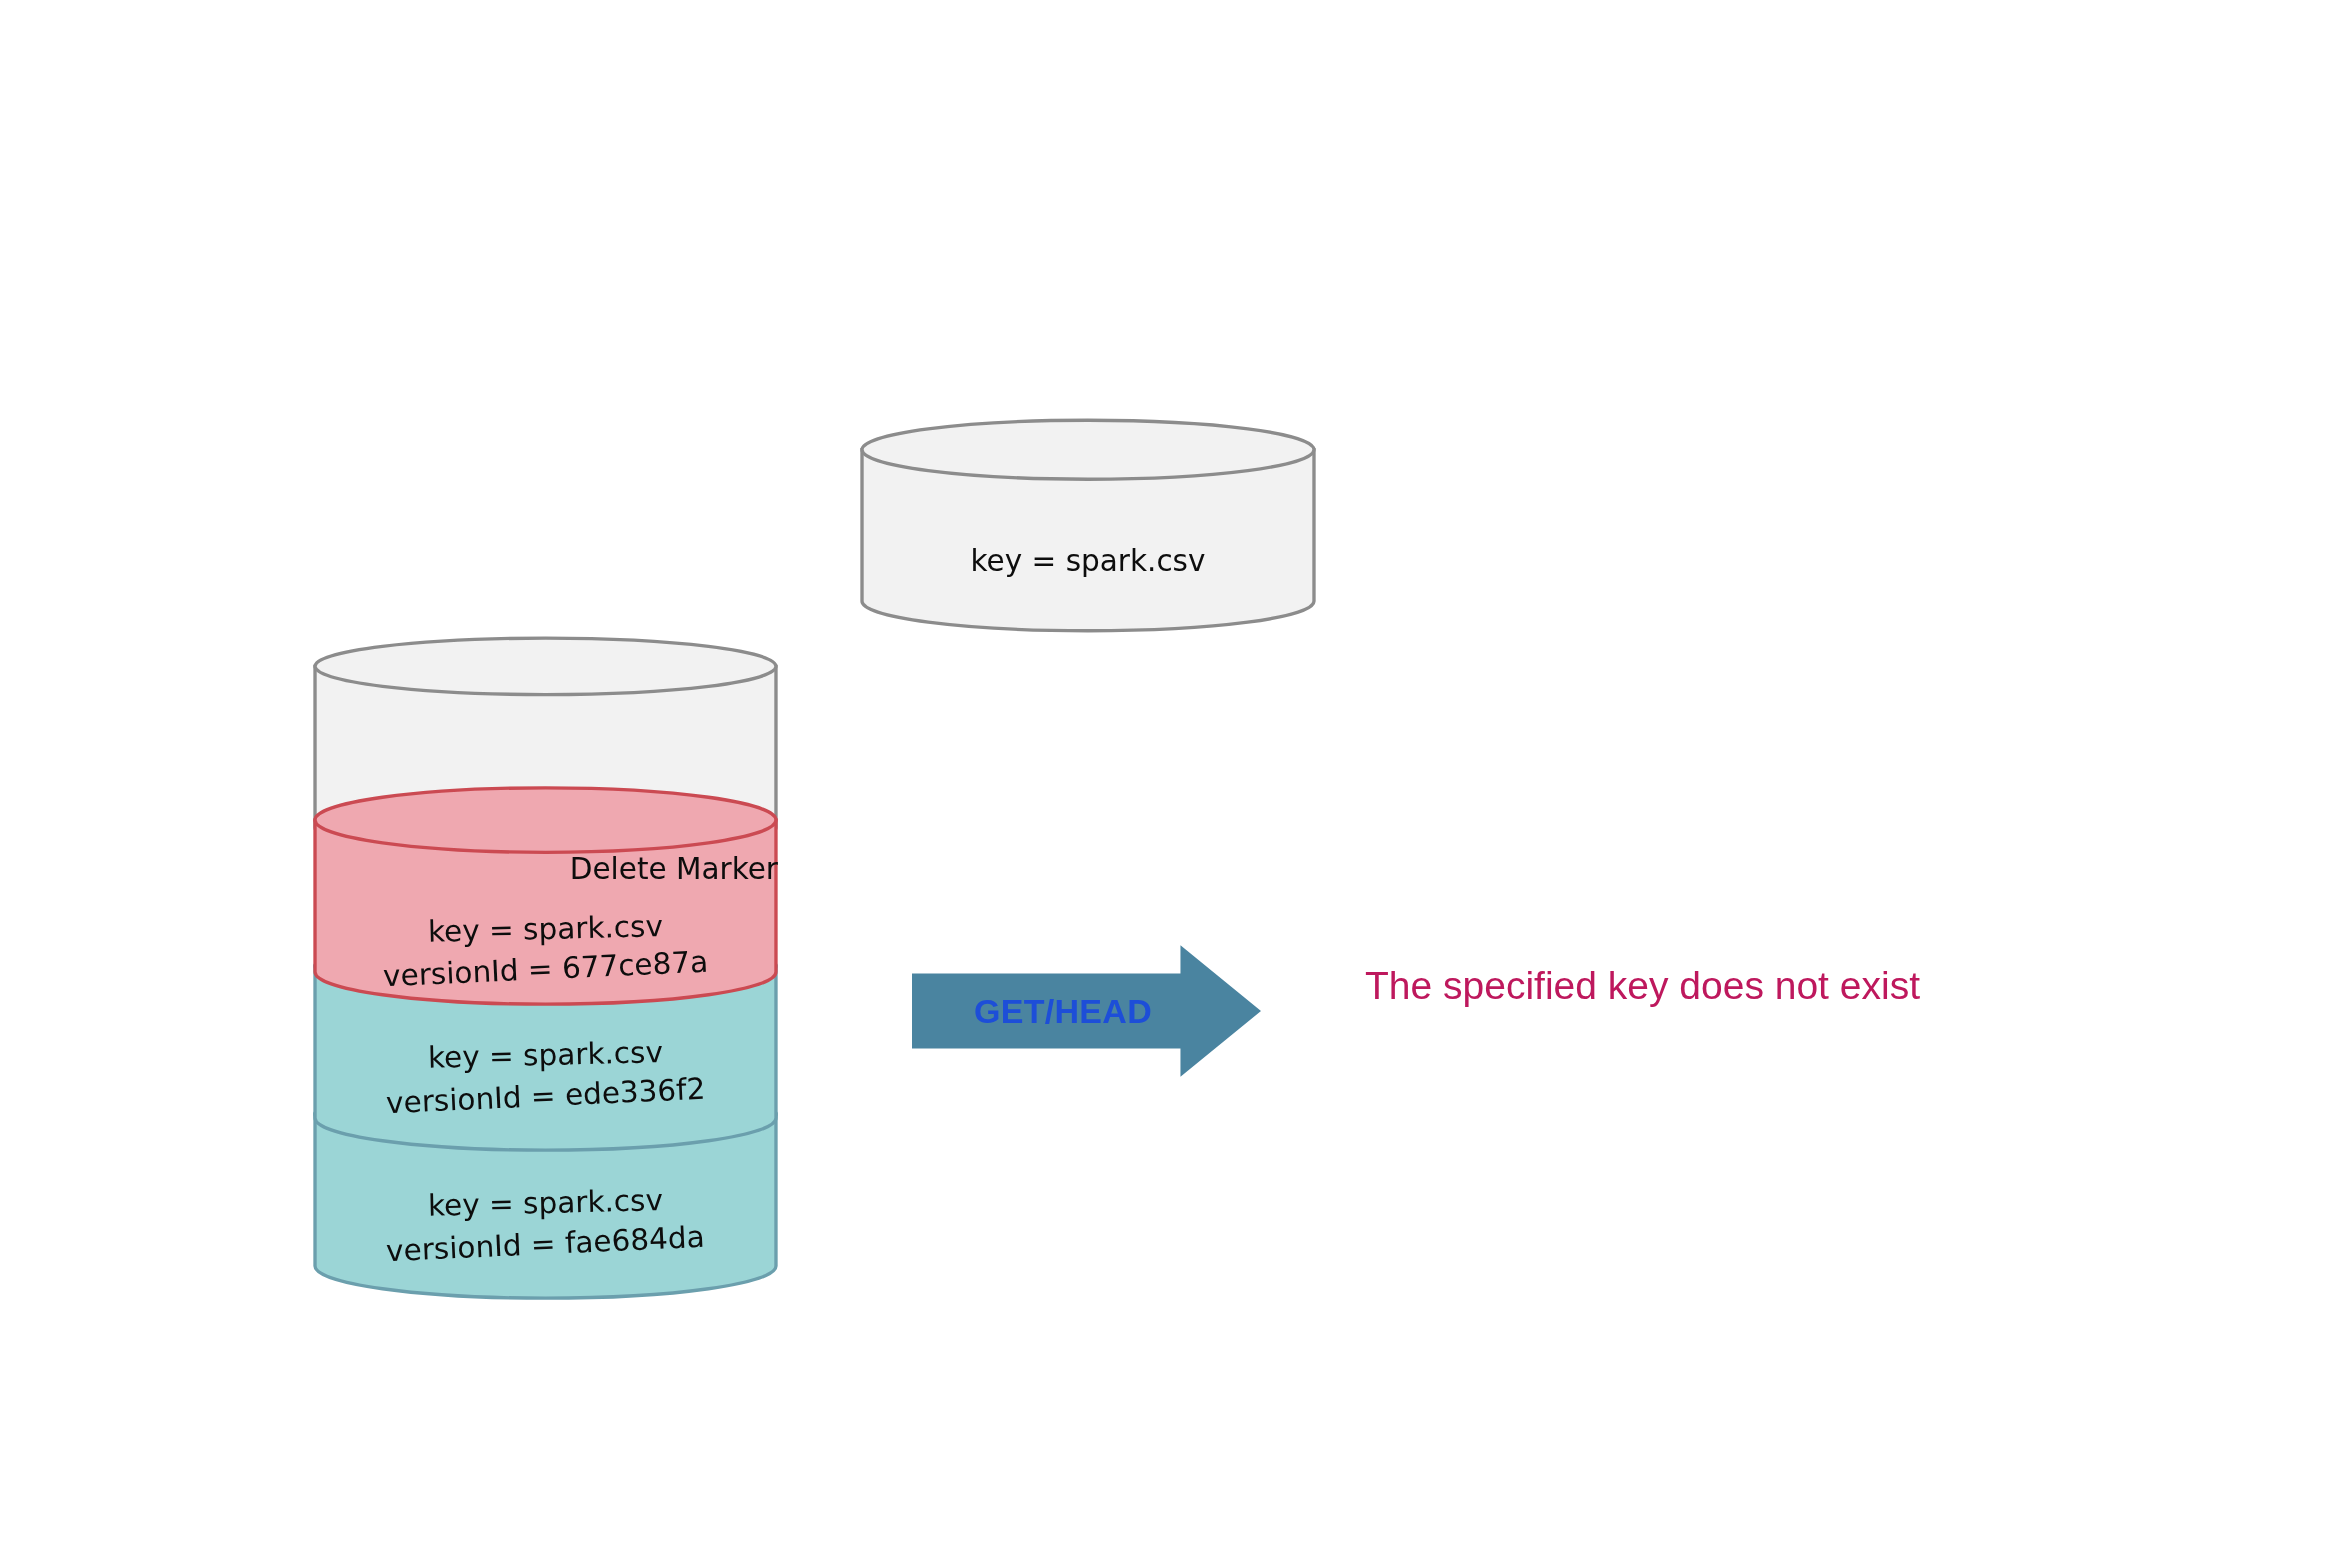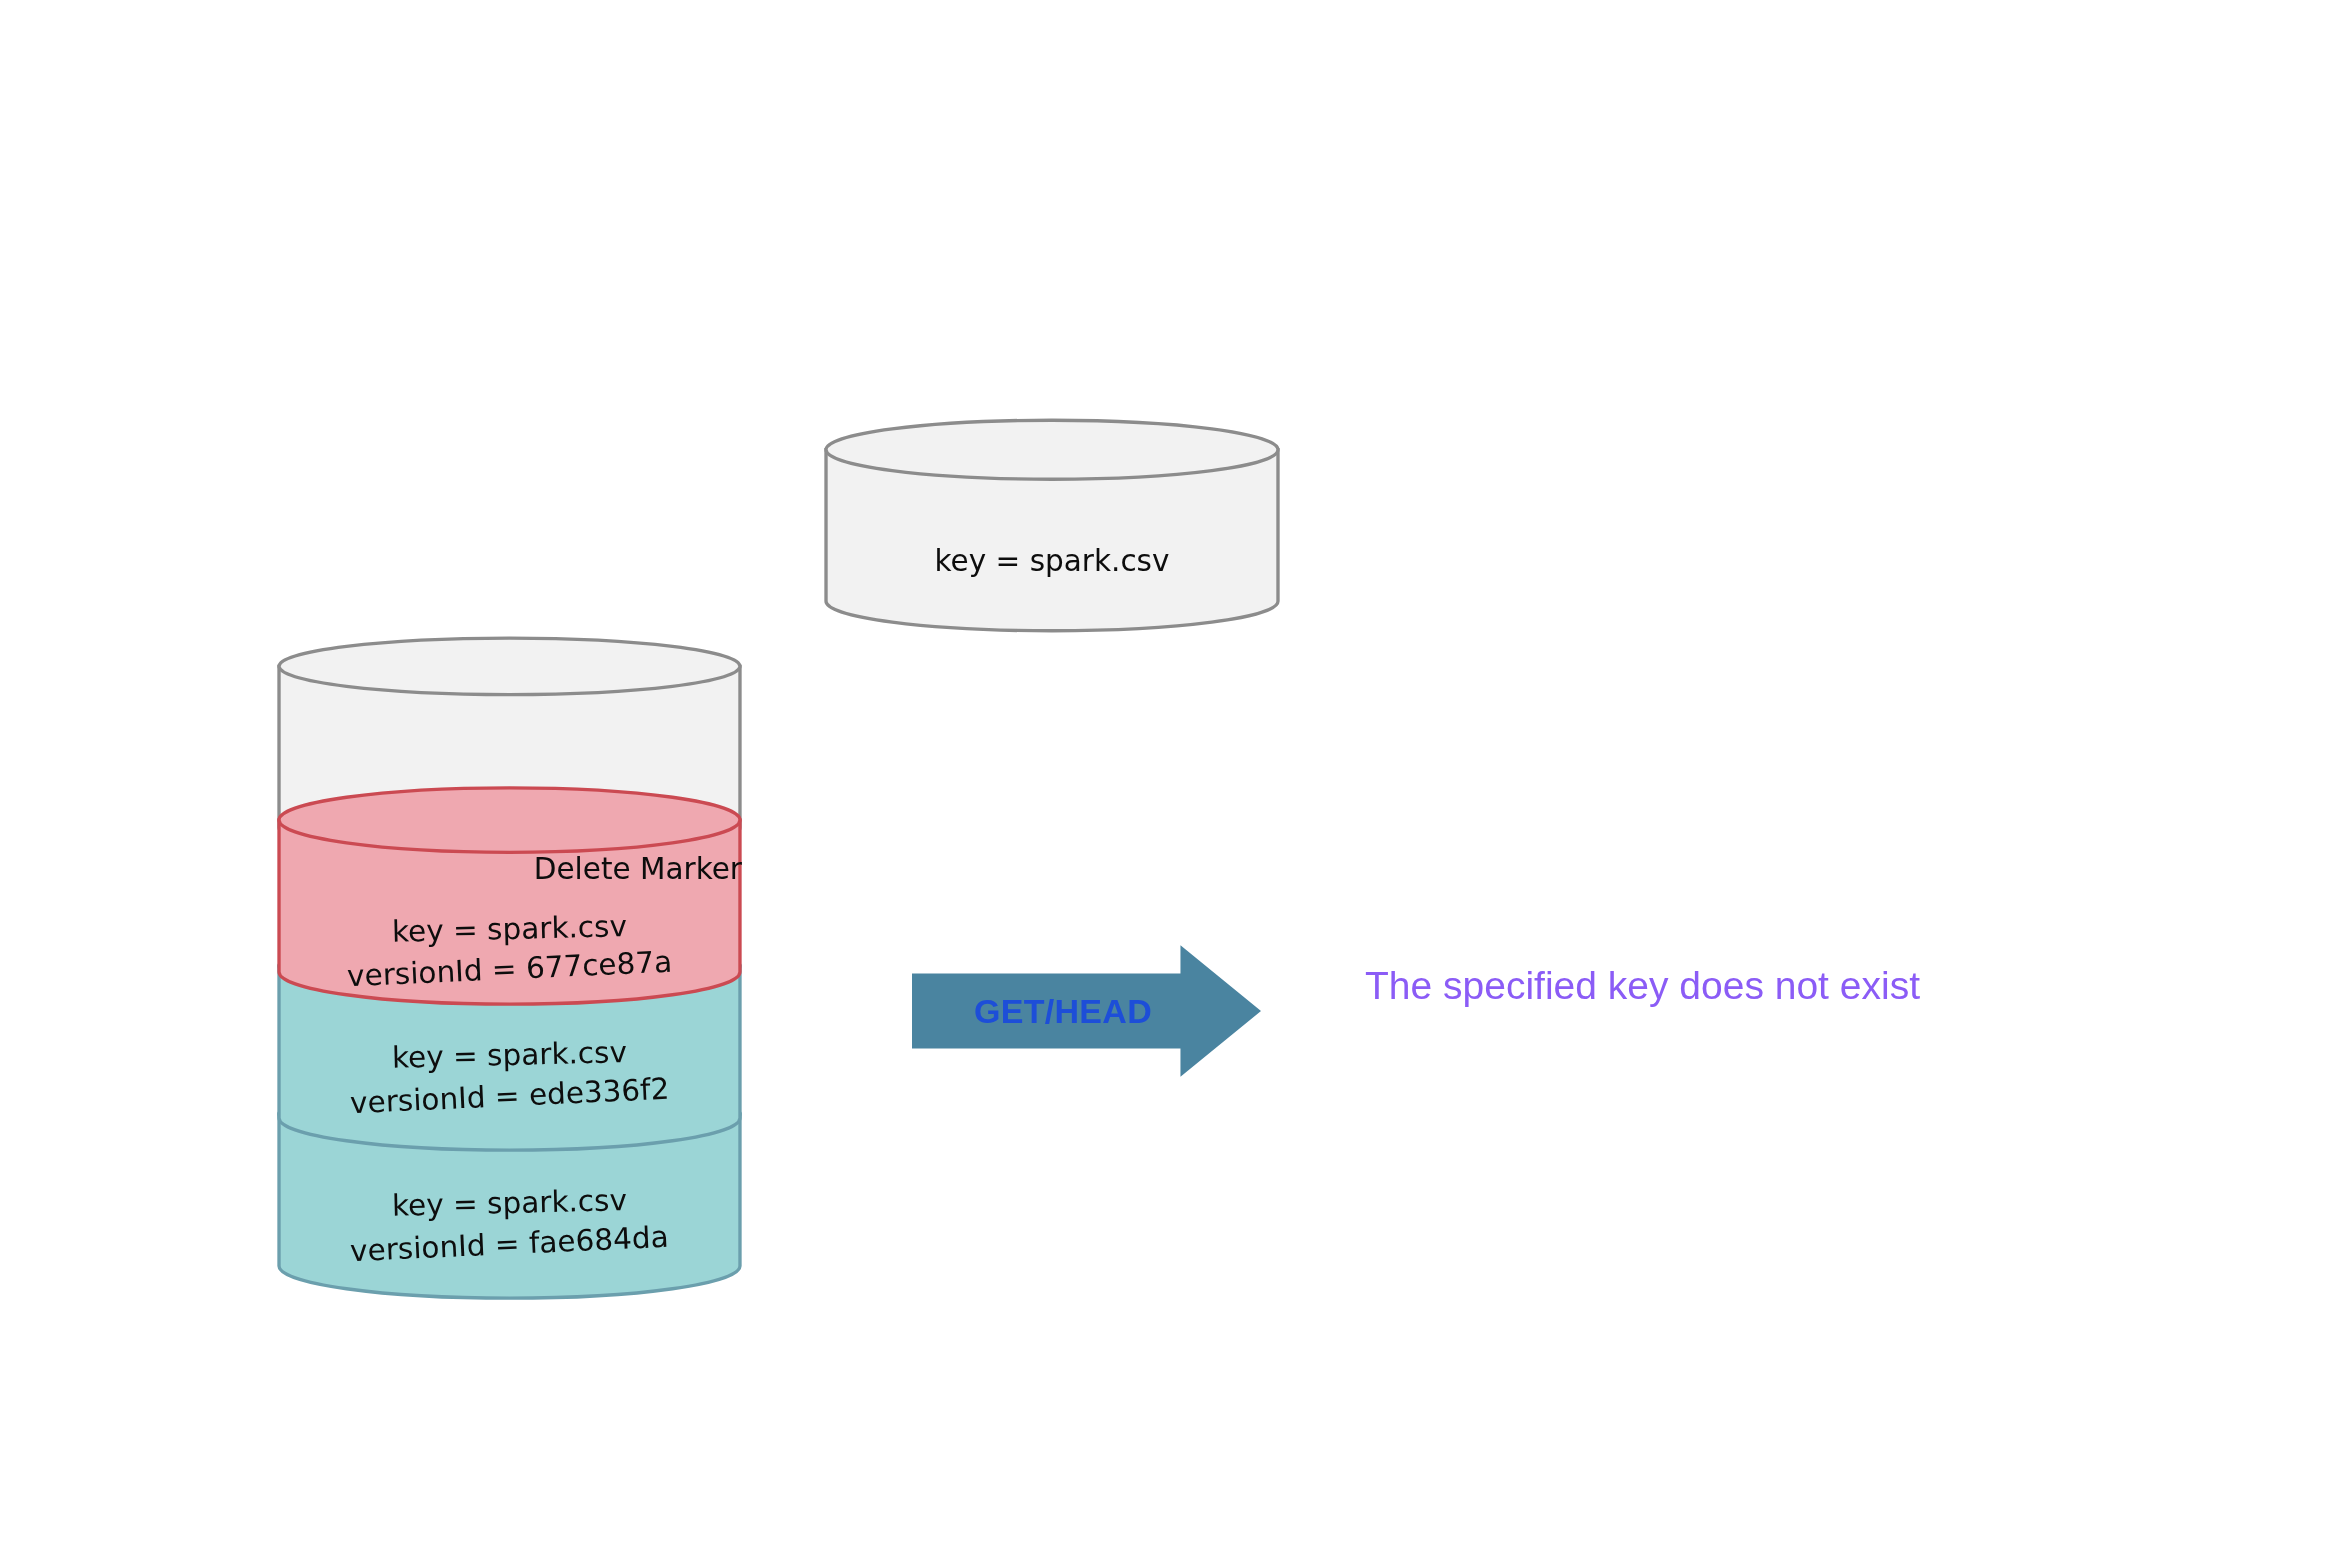--- a/index.html
+++ b/index.html
@@ -12,20 +12,21 @@
     width: 2342px;
     height: 1567px;
     background: #ffffff;
     overflow: hidden;
     font-family: "DejaVu Sans", sans-serif;
   }
 
   
   .cyl {
     position: absolute;
+    margin-left: 36px;
   }
   .cyl svg {
     position: absolute;
     left: 0;
     top: 0;
     overflow: visible;
   }
   .cyl-labels {
     position: absolute;
     left: 0;
@@ -125,21 +126,21 @@
     font-family: "Liberation Sans", sans-serif;
     letter-spacing: 0.3px;
   }
 
   
   #response-message {
     position: absolute;
     left: 1365px;
     top: 964px;
     font-size: 39px;
-    color: #8b5cf6;
+    color: #be185d;
     white-space: nowrap;
     font-family: "Liberation Sans", sans-serif;
   }
 </style>
 </head>
 <body>
 
 <div id="stage">
 
   <div class="cyl" id="top-object">

